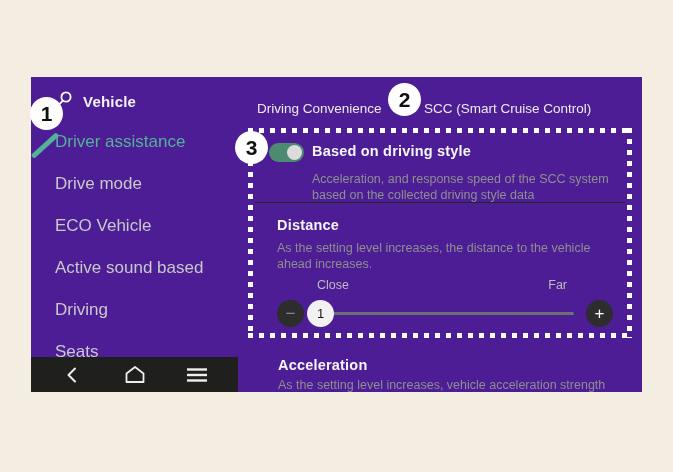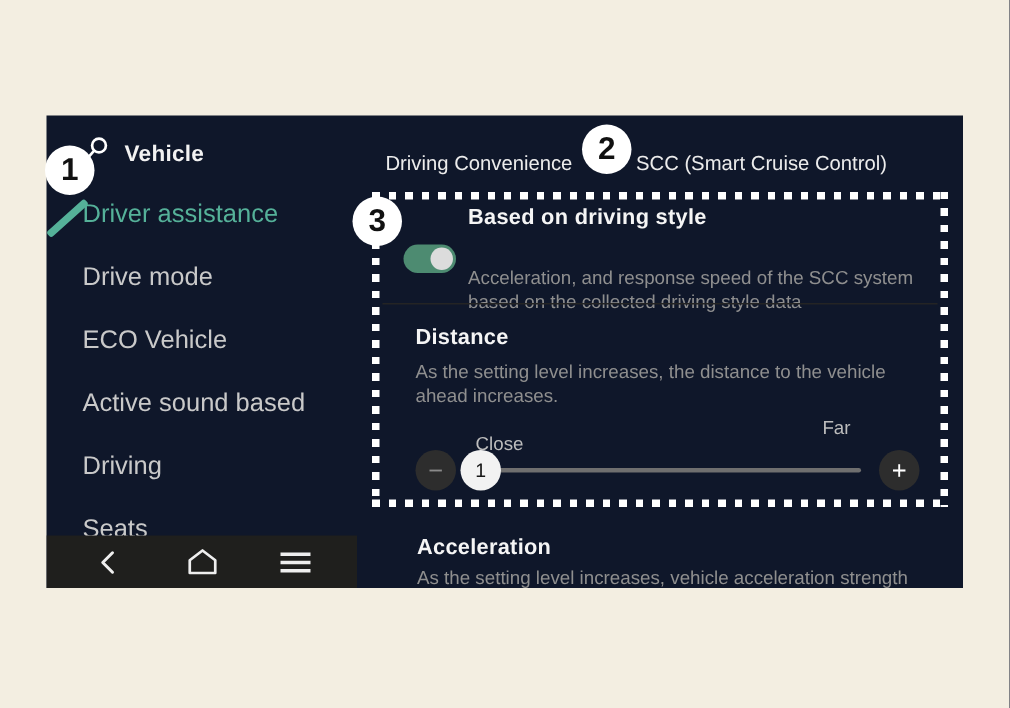--- a/index.html
+++ b/index.html
@@ -8,21 +8,21 @@
     position: relative;
     background: #f3eee1;
     font-family: "Liberation Sans", sans-serif;
     overflow: hidden;
   }
 
   
   .panel {
     position: absolute; left: 31px; top: 77px;
     width: 611px; height: 315px;
-    background: #0f172a;
+    background: #4c1d95;
     display: flex;
     overflow: hidden;
   }
 
   
   .sidebar { position: relative; width: 207px; flex-shrink: 0; }
   .sidebar-header {
     display: flex; align-items: center; gap: 9px;
     padding: 13px 0 0 24px;
   }
@@ -56,42 +56,42 @@
   .dash-top, .dash-bottom { left: 0; right: 0; height: 5px;
     background: repeating-linear-gradient(90deg, #fff 0 5px, transparent 5px 11px); }
   .dash-top { top: 0; } .dash-bottom { bottom: 0; }
   .dash-left, .dash-right { top: 0; bottom: 0; width: 5px;
     background: repeating-linear-gradient(180deg, #fff 0 5px, transparent 5px 11px); }
   .dash-left { left: 0; } .dash-right { right: 0; }
   .box-content { position: absolute; inset: 5px; }
 
   
   .sec-toggle { position: absolute; left: 0; right: 0; top: 0; height: 69px;
-    display: flex; gap: 8px; padding: 6px 10px 0 16px; align-items: center; }
+    display: flex; gap: 8px; padding: 6px 10px 0 16px; }
   .toggle {
     position: relative; width: 35px; height: 19px; border-radius: 10px;
     background: #4d8b71; flex-shrink: 0; margin-top: 4px; cursor: pointer;
   }
   .toggle .knob {
     position: absolute; top: 2px; right: 2px; width: 15px; height: 15px;
     border-radius: 50%; background: #dcdcdc;
   }
   .sec-toggle-text { min-width: 0; }
   .row-title { color: #f5f5f5; font-size: 14.5px; font-weight: bold; line-height: 25px; letter-spacing: .2px; }
-  .row-desc { color: #8f8f8f; font-size: 12.5px; line-height: 16px; margin-top: 19px; }
+  .row-desc { color: #8f8f8f; font-size: 12.5px; line-height: 16px; margin-top: 7px; }
   .sec-toggle .row-desc { max-width: 322px; }
 
   .divider { position: absolute; left: 2px; right: 2px; top: 69px; height: 1px; background: #242424; }
 
   
   .sec-distance { position: absolute; left: 0; right: 0; top: 70px; bottom: 0; padding: 10px 14px 0 24px; }
   .sec-distance .row-desc { max-width: 352px; margin-top: 2px; }
   .slider-area { position: relative; margin-top: 6px; height: 64px; }
   .slider-minmax { position: absolute; top: 0; font-size: 12.5px; color: #bdbdbd; }
-  .label-close { left: 40px; margin-top: 11px; }
+  .label-close { left: 40px; }
   .label-far { right: 46px; }
   .slider-row { position: absolute; left: 0; right: 0; top: 22px; display: flex; align-items: center; }
   .round-btn {
     width: 27px; height: 27px; border-radius: 50%; background: #2d2d2d;
     display: flex; align-items: center; justify-content: center;
     font-size: 17px; flex-shrink: 0; cursor: pointer; border: none;
     font-family: "Liberation Sans", sans-serif;
   }
   .btn-minus { color: #8a8a8a; }
   .btn-plus { color: #ffffff; margin-left: 12px; }

